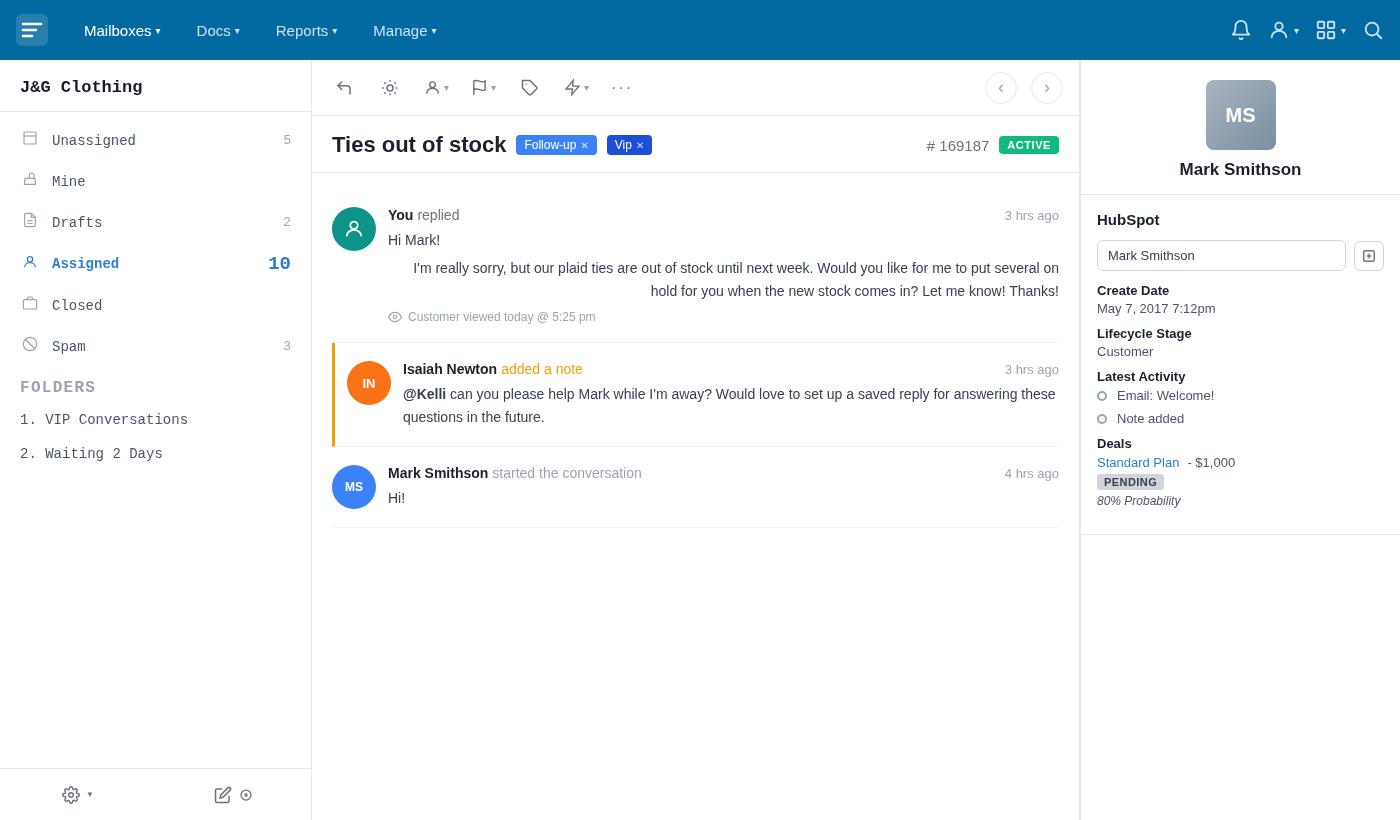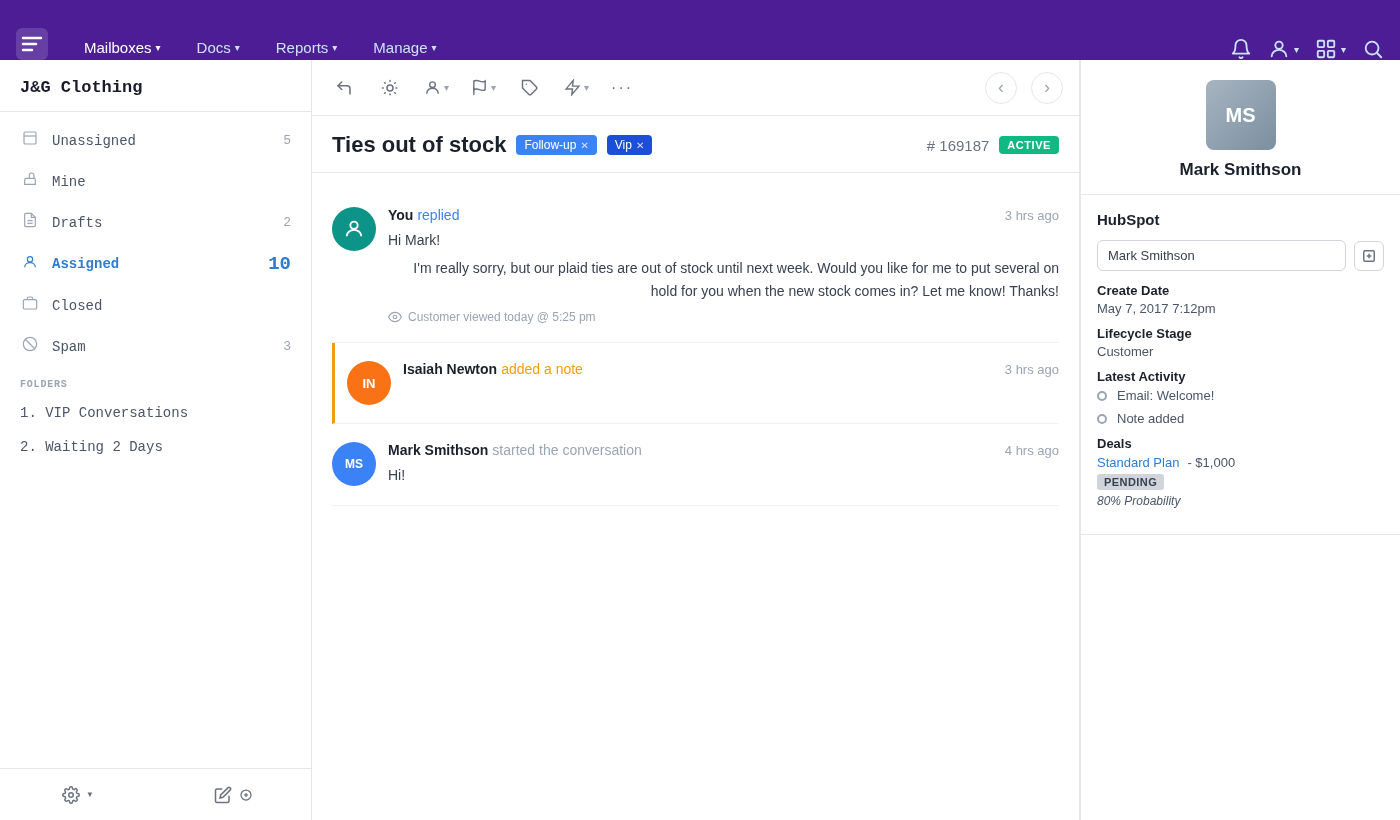--- a/index.html
+++ b/index.html
@@ -1,19 +1,19 @@
 <!DOCTYPE html>
 <html><head>
   <meta charset="utf-8">
   <style>
     * { box-sizing: border-box; margin: 0; padding: 0; }
     body { font-family: -apple-system, BlinkMacSystemFont, 'Segoe UI', sans-serif; font-size: 14px; background: #f5f6f7; display: flex; flex-direction: column; height: 820px; width: 1400px; overflow: hidden; }
 
     
-    .topnav { background: #4c1d95; height: 60px; display: flex; align-items: flex-end; padding: 0 16px; gap: 20px; flex-shrink: 0; }
+    .topnav { background: #0369a1; height: 60px; display: flex; align-items: center; padding: 0 16px; gap: 20px; flex-shrink: 0; }
     .topnav-logo { color: white; font-size: 22px; font-weight: bold; margin-right: 8px; display: flex; align-items: center; }
     .topnav-logo svg { width: 32px; height: 32px; }
     .topnav-item { color: #cde3f5; font-size: 15px; cursor: pointer; display: flex; align-items: center; gap: 4px; padding: 4px 8px; border-radius: 4px; }
     .topnav-item.active { color: white; font-weight: 500; }
     .topnav-spacer { flex: 1; }
     .topnav-icons { display: flex; align-items: center; gap: 16px; }
     .topnav-icon { color: #cde3f5; cursor: pointer; font-size: 20px; display: flex; align-items: center; gap: 4px; }
     .chevron-down { font-size: 10px; }
 
     
@@ -23,21 +23,21 @@
     .sidebar { width: 312px; background: white; border-right: 1px solid #e5e7eb; display: flex; flex-direction: column; flex-shrink: 0; font-family: Liberation Mono, monospace; }
     .sidebar-header { padding: 18px 20px 14px; font-size: 17px; font-weight: 600; color: #1a1a2e; border-bottom: 1px solid #e5e7eb; }
     .sidebar-nav { flex: 1; padding: 8px 0; overflow-y: auto; }
     .sidebar-item { display: flex; align-items: center; padding: 10px 20px; cursor: pointer; color: #4a5568; gap: 12px; }
     .sidebar-item.active { color: #2d7dd2; font-weight: 600; }
     .sidebar-item-icon { font-size: 16px; color: #9aa5b4; width: 20px; text-align: center; }
     .sidebar-item.active .sidebar-item-icon { color: #2d7dd2; }
     .sidebar-item-label { flex: 1; font-size: 14px; }
     .sidebar-item-count { font-size: 13px; color: #9aa5b4; font-weight: 500; }
     .sidebar-item.active .sidebar-item-count { color: #2d7dd2; font-weight: 700; font-size: 19px; }
-    .sidebar-folders { padding: 12px 20px 6px; font-size: 10px; color: #9aa5b4; font-weight: 600; letter-spacing: 0.08em; text-transform: uppercase; }
+    .sidebar-folders { padding: 12px 20px 6px; font-size: 16px; color: #9aa5b4; font-weight: 600; letter-spacing: 0.08em; text-transform: uppercase; }
     .sidebar-folder { display: flex; align-items: center; padding: 9px 20px; cursor: pointer; color: #4a5568; font-size: 14px; }
     .sidebar-footer { border-top: 1px solid #e5e7eb; display: flex; height: 52px; }
     .sidebar-footer-btn { flex: 1; display: flex; align-items: center; justify-content: center; cursor: pointer; color: #6b7280; font-size: 16px; gap: 6px; }
 
     
     .conversation-area { flex: 1; display: flex; flex-direction: column; background: white; border-right: 1px solid #e5e7eb; overflow: hidden; }
     .conv-toolbar { display: flex; align-items: center; padding: 12px 16px; border-bottom: 1px solid #e5e7eb; gap: 14px; height: 56px; }
     .conv-tool-btn { width: 32px; height: 32px; display: flex; align-items: center; justify-content: center; border-radius: 6px; cursor: pointer; color: #6b7280; font-size: 17px; }
     .conv-tool-separator { flex: 1; }
     .conv-nav-btn { width: 32px; height: 32px; display: flex; align-items: center; justify-content: center; border-radius: 50%; cursor: pointer; color: #9aa5b4; font-size: 18px; border: 1px solid #e5e7eb; }
@@ -50,21 +50,21 @@
     .tag-vip { background: #1d4ed8; color: white; }
     .conv-id { font-size: 15px; color: #6b7280; margin-left: auto; }
     .status-badge { background: #10b981; color: white; font-size: 11px; font-weight: 700; padding: 3px 8px; border-radius: 4px; letter-spacing: 0.05em; }
 
     .conv-messages { flex: 1; overflow-y: auto; padding: 16px 20px; display: flex; flex-direction: column; gap: 0; }
     .message-block { display: flex; gap: 12px; padding: 18px 0; border-bottom: 1px solid #f0f2f5; }
     .avatar-placeholder { width: 44px; height: 44px; border-radius: 50%; display: flex; align-items: center; justify-content: center; font-size: 16px; font-weight: 600; color: white; flex-shrink: 0; }
     .message-content { flex: 1; }
     .message-header { display: flex; align-items: baseline; gap: 4px; margin-bottom: 6px; }
     .message-author { font-weight: 600; color: #1a202c; font-size: 14px; }
-    .message-action { color: #3b82f6; font-size: 14px; }
+    .message-action { color: #737373; font-size: 14px; }
     .message-action.note-action { color: #f59e0b; font-weight: 500; }
     .message-action.start-action { color: #9aa5b4; }
     .message-time { margin-left: auto; color: #9aa5b4; font-size: 13px; }
     .message-body { color: #374151; font-size: 14px; line-height: 1.6; }
     .message-body .mention { font-weight: 700; }
     .message-viewed { display: flex; align-items: center; gap: 6px; color: #9aa5b4; font-size: 12px; margin-top: 8px; }
 
     
     .message-block.note { border-left: 3px solid #f59e0b; padding-left: 12px; margin-left: 0; }
 
@@ -362,20 +362,23 @@
       </div>
 
       <div class="message-block note">
         <div class="avatar-placeholder av-coral" style="width:44px;height:44px;border-radius:50%;display:flex;align-items:center;justify-content:center;font-size:13px;font-weight:600;color:white;flex-shrink:0;">IN</div>
         <div class="message-content">
           <div class="message-header">
             <span class="message-author">Isaiah Newton</span>
             <span class="message-action note-action">added a note</span>
             <span class="message-time">3 hrs ago</span>
           </div>
+          <div class="message-body">
+            <p><span class="mention">@Kelli</span> can you please help Mark while I'm away? Would love to set up a saved reply for answering these questions in the future.</p>
+          </div>
         </div>
       </div>
 
       <div class="message-block">
         <div class="avatar-placeholder av-blue" style="width:44px;height:44px;border-radius:50%;display:flex;align-items:center;justify-content:center;font-size:12px;font-weight:600;color:white;flex-shrink:0;">MS</div>
         <div class="message-content">
           <div class="message-header">
             <span class="message-author">Mark Smithson</span>
             <span class="message-action start-action">started the conversation</span>
             <span class="message-time">4 hrs ago</span>

